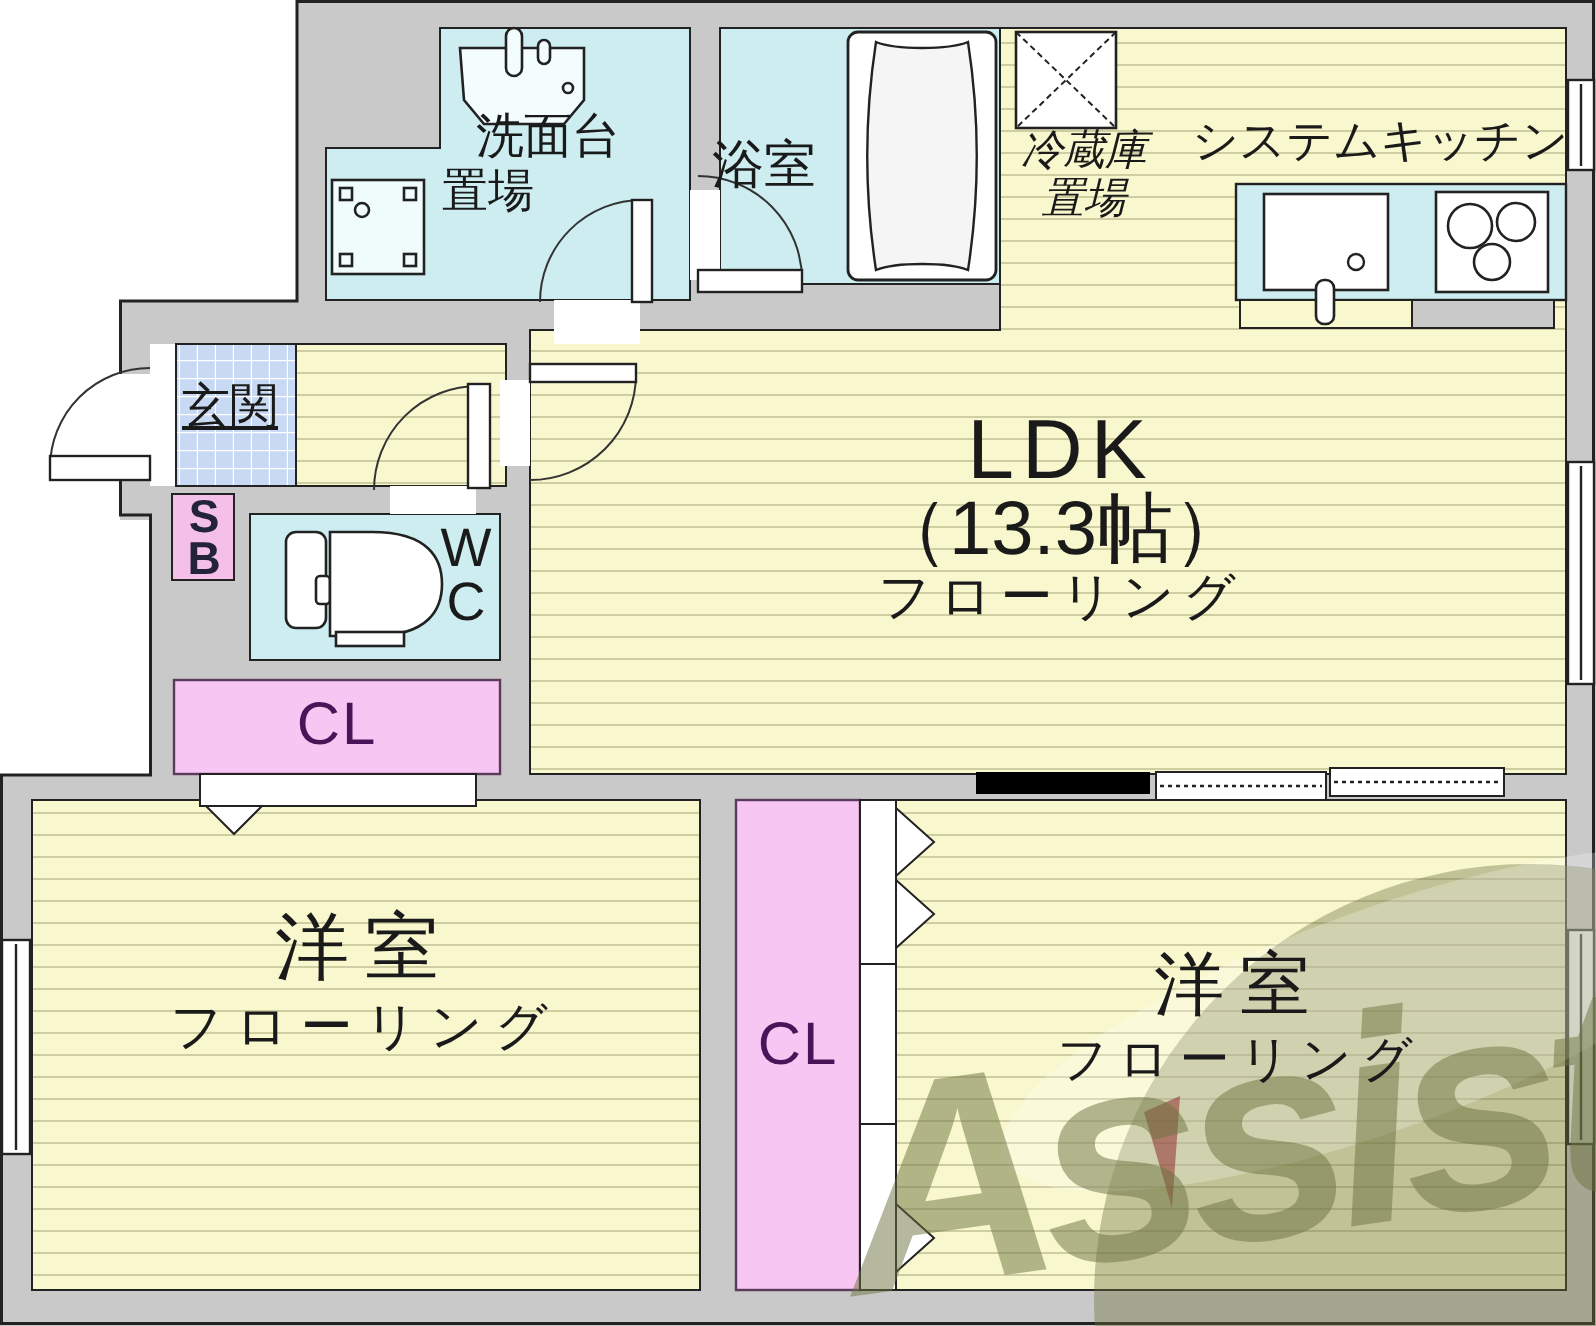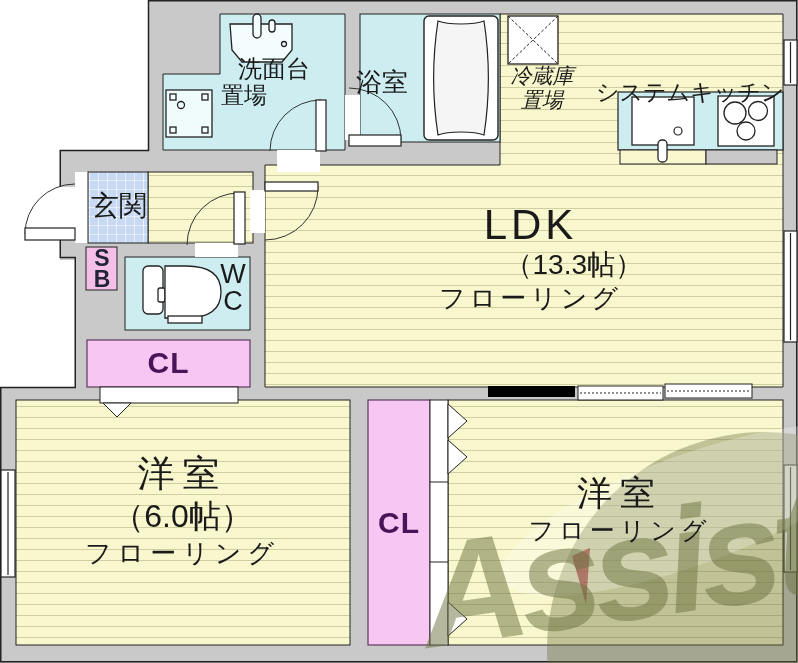--- a/index.html
+++ b/index.html
@@ -1,21 +1,21 @@
 <!DOCTYPE html>
 <html style="--floor-yellow: #f8f7cd; --floor-line: #cfcda2; --water-cyan: #cdedf1; --tile-blue: #c8d9f3; --closet-pink: #f7c6f2; --shoebox-pink: #f4bfe9; --wall-gray: #c9c9c9; --outline: #222222; --closet-text: #4a1458; --watermark-olive: #6d7440; --watermark-red: #8a2020;"><head>
 <meta charset="utf-8">
 <style>
   html,body{margin:0;padding:0;background:#fff;}
   #plan{position:relative;width:798px;height:663px;background:#fff;overflow:hidden;
         font-family:"Liberation Sans","DejaVu Sans",sans-serif;color:#1a1a1a;}
   #plan svg{position:absolute;left:0;top:0;}
   .lbl{position:absolute;line-height:1.1;white-space:nowrap;color:#1a1a1a;}
   .ctr{text-align:center;white-space:normal;}
-  .cl-txt{color:var(--closet-text,#4a1458);font-weight:bold;letter-spacing:1px;}
+  .cl-txt{color:var(--closet-text,#4a1458);font-weight:normal;letter-spacing:1px;}
 </style>
 </head>
 <body>
 
 <div id="plan">
 
 <svg width="798" height="663" viewBox="0 0 798 663">
   <defs>
     <pattern id="floorLines" width="8" height="11" patternUnits="userSpaceOnUse">
       <rect width="8" height="11" style="fill:var(--floor-yellow,#f8f7cd)"></rect>
@@ -188,47 +188,46 @@
   <div>置場</div>
 </div>
 
 <div class="lbl" style="left:350px;top:68px;width:64px;font-size:26px;text-align:center;">浴室</div>
 
 <div class="lbl ctr" style="left:502px;top:64px;width:80px;font-size:21px;line-height:24px;font-style:italic;">
   <div>冷蔵庫</div>
   <div>置場</div>
 </div>
 
-<div class="lbl" style="left:596px;top:58px;width:200px;font-size:23px;margin-top:22px;">システムキッチン</div>
+<div class="lbl" style="left:596px;top:58px;width:200px;font-size:23px;">システムキッチン</div>
 
 <div class="lbl ctr" style="left:418px;top:203px;width:225px;">
   <div style="font-size:42px;line-height:44px;letter-spacing:4px;">LDK</div>
-  <div style="font-size:28px;line-height:36px;text-align:right;">（13.3帖）</div>
+  <div style="font-size:38px;line-height:36px;">（13.3帖）</div>
   <div style="font-size:26px;line-height:30px;letter-spacing:4px;">フローリング</div>
 </div>
 
-<div class="lbl" style="left:91px;top:191px;font-size:28px;">玄関</div>
+<div class="lbl" style="left:91px;top:191px;font-size:24px;text-decoration:underline;">玄関</div>
 
 <div class="lbl ctr" style="left:87px;top:248px;width:30px;font-size:23px;line-height:21px;font-weight:bold;color:#23233a;">
   <div>S</div>
   <div>B</div>
 </div>
 
 <div class="lbl ctr" style="left:216px;top:261px;width:34px;font-size:27px;line-height:27px;">
   <div>W</div>
   <div>C</div>
 </div>
 
 <div class="lbl cl-txt" style="left:87px;top:346px;width:163px;font-size:30px;text-align:center;">CL</div>
 
 <div class="lbl cl-txt" style="left:368px;top:506px;width:62px;font-size:30px;text-align:center;">CL</div>
 
 <div class="lbl ctr" style="left:55px;top:452px;width:255px;">
   <div style="font-size:37px;line-height:44px;letter-spacing:8px;">洋室</div>
-  <div style="font-size:32px;line-height:40px;">（6.0帖）</div>
   <div style="font-size:26px;line-height:34px;letter-spacing:6px;">フローリング</div>
 </div>
 
 <div class="lbl ctr" style="left:495px;top:472px;width:250px;">
   <div style="font-size:35px;line-height:42px;letter-spacing:8px;">洋室</div>
   <div style="font-size:25px;line-height:32px;letter-spacing:5px;">フローリング</div>
 </div>
 
 </div>
 

